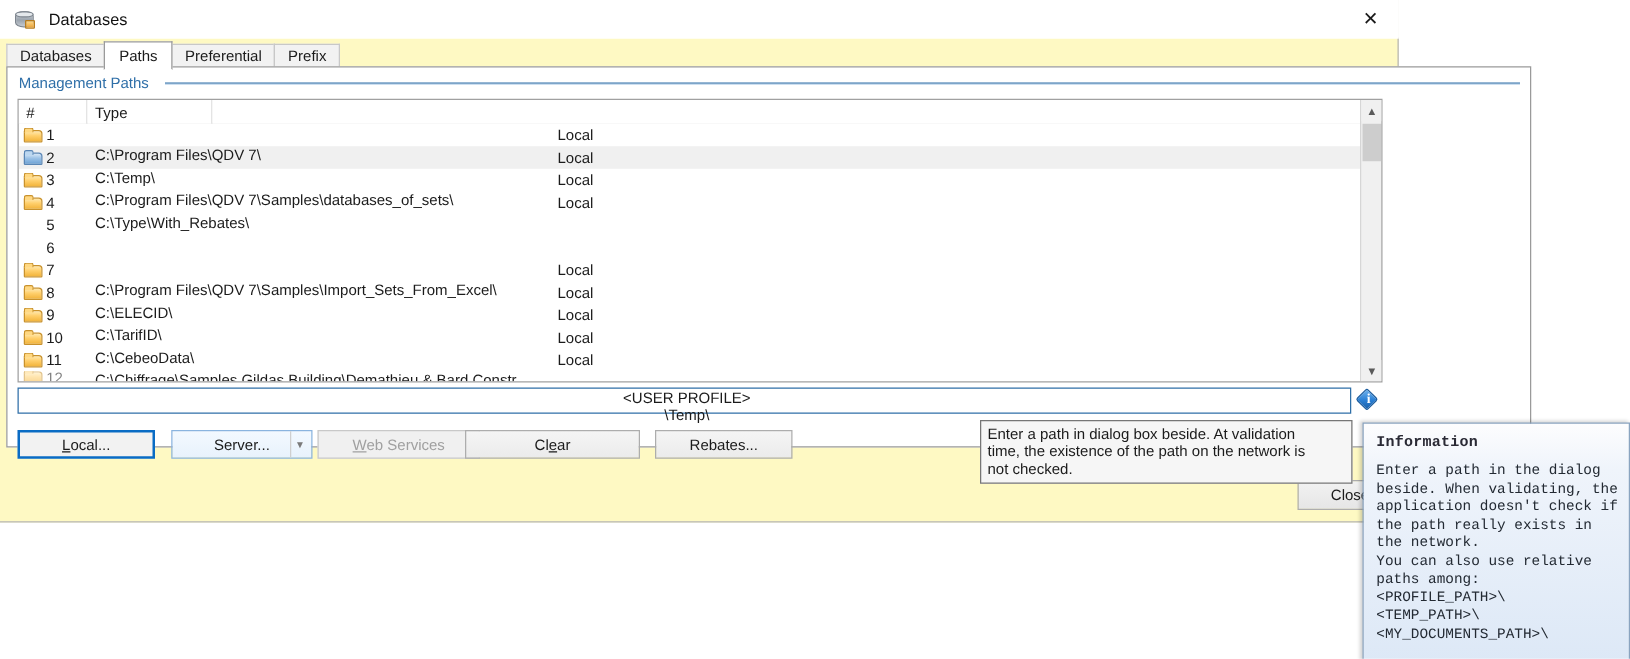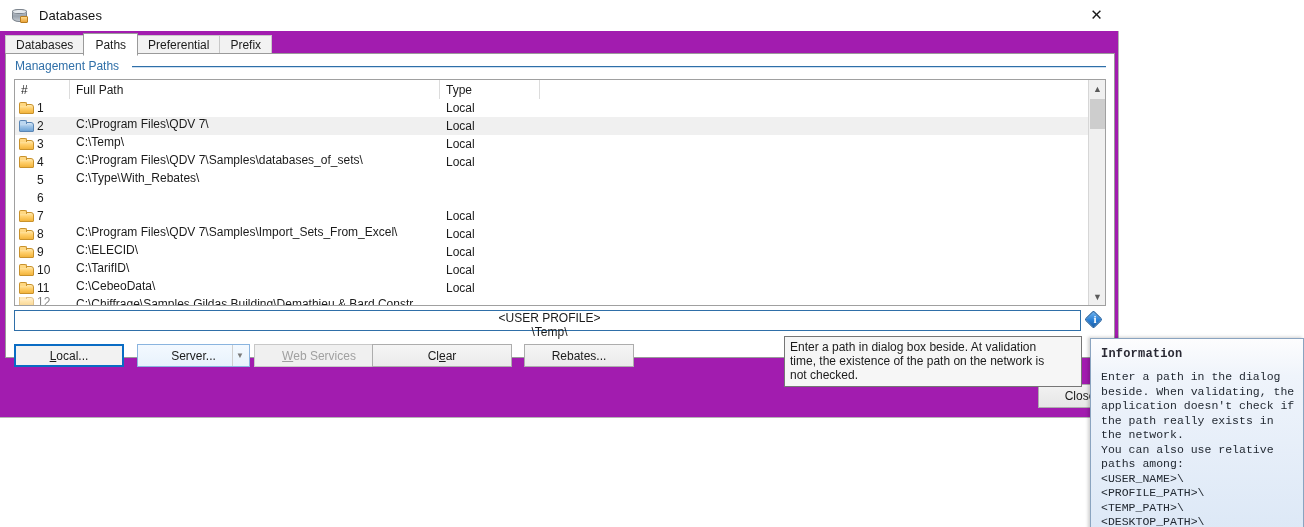--- a/index.html
+++ b/index.html
@@ -10,21 +10,21 @@
     font-family: "Liberation Sans", sans-serif;
     font-size: 12px;
     color: #000000;
     overflow: hidden;
   }
   #root { position: relative; width: 1304px; height: 527px; background:#ffffff; }
 
   
   .window {
     position: absolute; left: 0; top: 0; width: 1119px; height: 418px;
-    background: #a21caf;
+    background: #fef9c3;
     border: 1px solid #b5b5b5;
     border-top: none; border-left: none;
   }
   .titlebar {
     position: absolute; left: 0; top: 0; width: 1119px; height: 31px;
     background: #ffffff;
     display: flex; align-items: center;
   }
   .titlebar-icon {
     margin-left: 11px; width: 18px; height: 18px; position: relative;
@@ -74,21 +74,21 @@
     height: 23px;
     border: 1px solid #9a9a9a;
     border-bottom: 1px solid #ffffff;
     top: 2px; z-index: 3;
     padding: 0 11px;
     align-items: center;
   }
 
   
   .tabpage {
-    position: absolute; left: 5px; top: 53px; width: 1110px; height: 305px;
+    position: absolute; left: 5px; top: 53px; width: 1220px; height: 305px;
     background: #ffffff; border: 1px solid #9a9a9a;
   }
   .grouplabel {
     position:absolute; left: 9px; top: 5px; font-size: 12px; color:#2f6fa8;
     background:#ffffff; padding-right:6px; z-index:2;
   }
   .grouprule {
     position:absolute; left: 126px; top: 12px; right: 8px; height: 2px;
     border-top: 1px solid #2f6fa8; border-bottom:1px solid #cddff0;
   }
@@ -266,21 +266,20 @@
 
     <div class="tabpage">
 
       <div class="grouplabel">Management Paths</div>
       <div class="grouprule"></div>
 
       <div class="listwrap">
 
         <div class="lv-header">
           <div class="lv-th th-num">#</div>
-          <div class="lv-th th-path">Full Path</div>
           <div class="lv-th th-type">Type</div>
           <div class="lv-th th-rest"></div>
         </div>
 
         <div class="lv-body">
 
           <div class="lv-row">
             <span class="cell-num">
               <span class="folder">
                   <i></i>
@@ -461,22 +460,20 @@
 
     <div class="closebtn">Close</div>
 
   </div>
 
   <div class="infopanel">
     <div class="info-title">Information</div>
     <div class="info-body">
       <div>Enter a path in the dialog beside. When validating, the application doesn't check if the path really exists in the network.</div>
       <div>You can also use relative paths among:</div>
-      <div class="info-var">&lt;USER_NAME&gt;\</div>
       <div class="info-var">&lt;PROFILE_PATH&gt;\</div>
       <div class="info-var">&lt;TEMP_PATH&gt;\</div>
-      <div class="info-var">&lt;DESKTOP_PATH&gt;\</div>
       <div class="info-var">&lt;MY_DOCUMENTS_PATH&gt;\</div>
 
     </div>
   </div>
 
 </div>
 
 </body></html>

